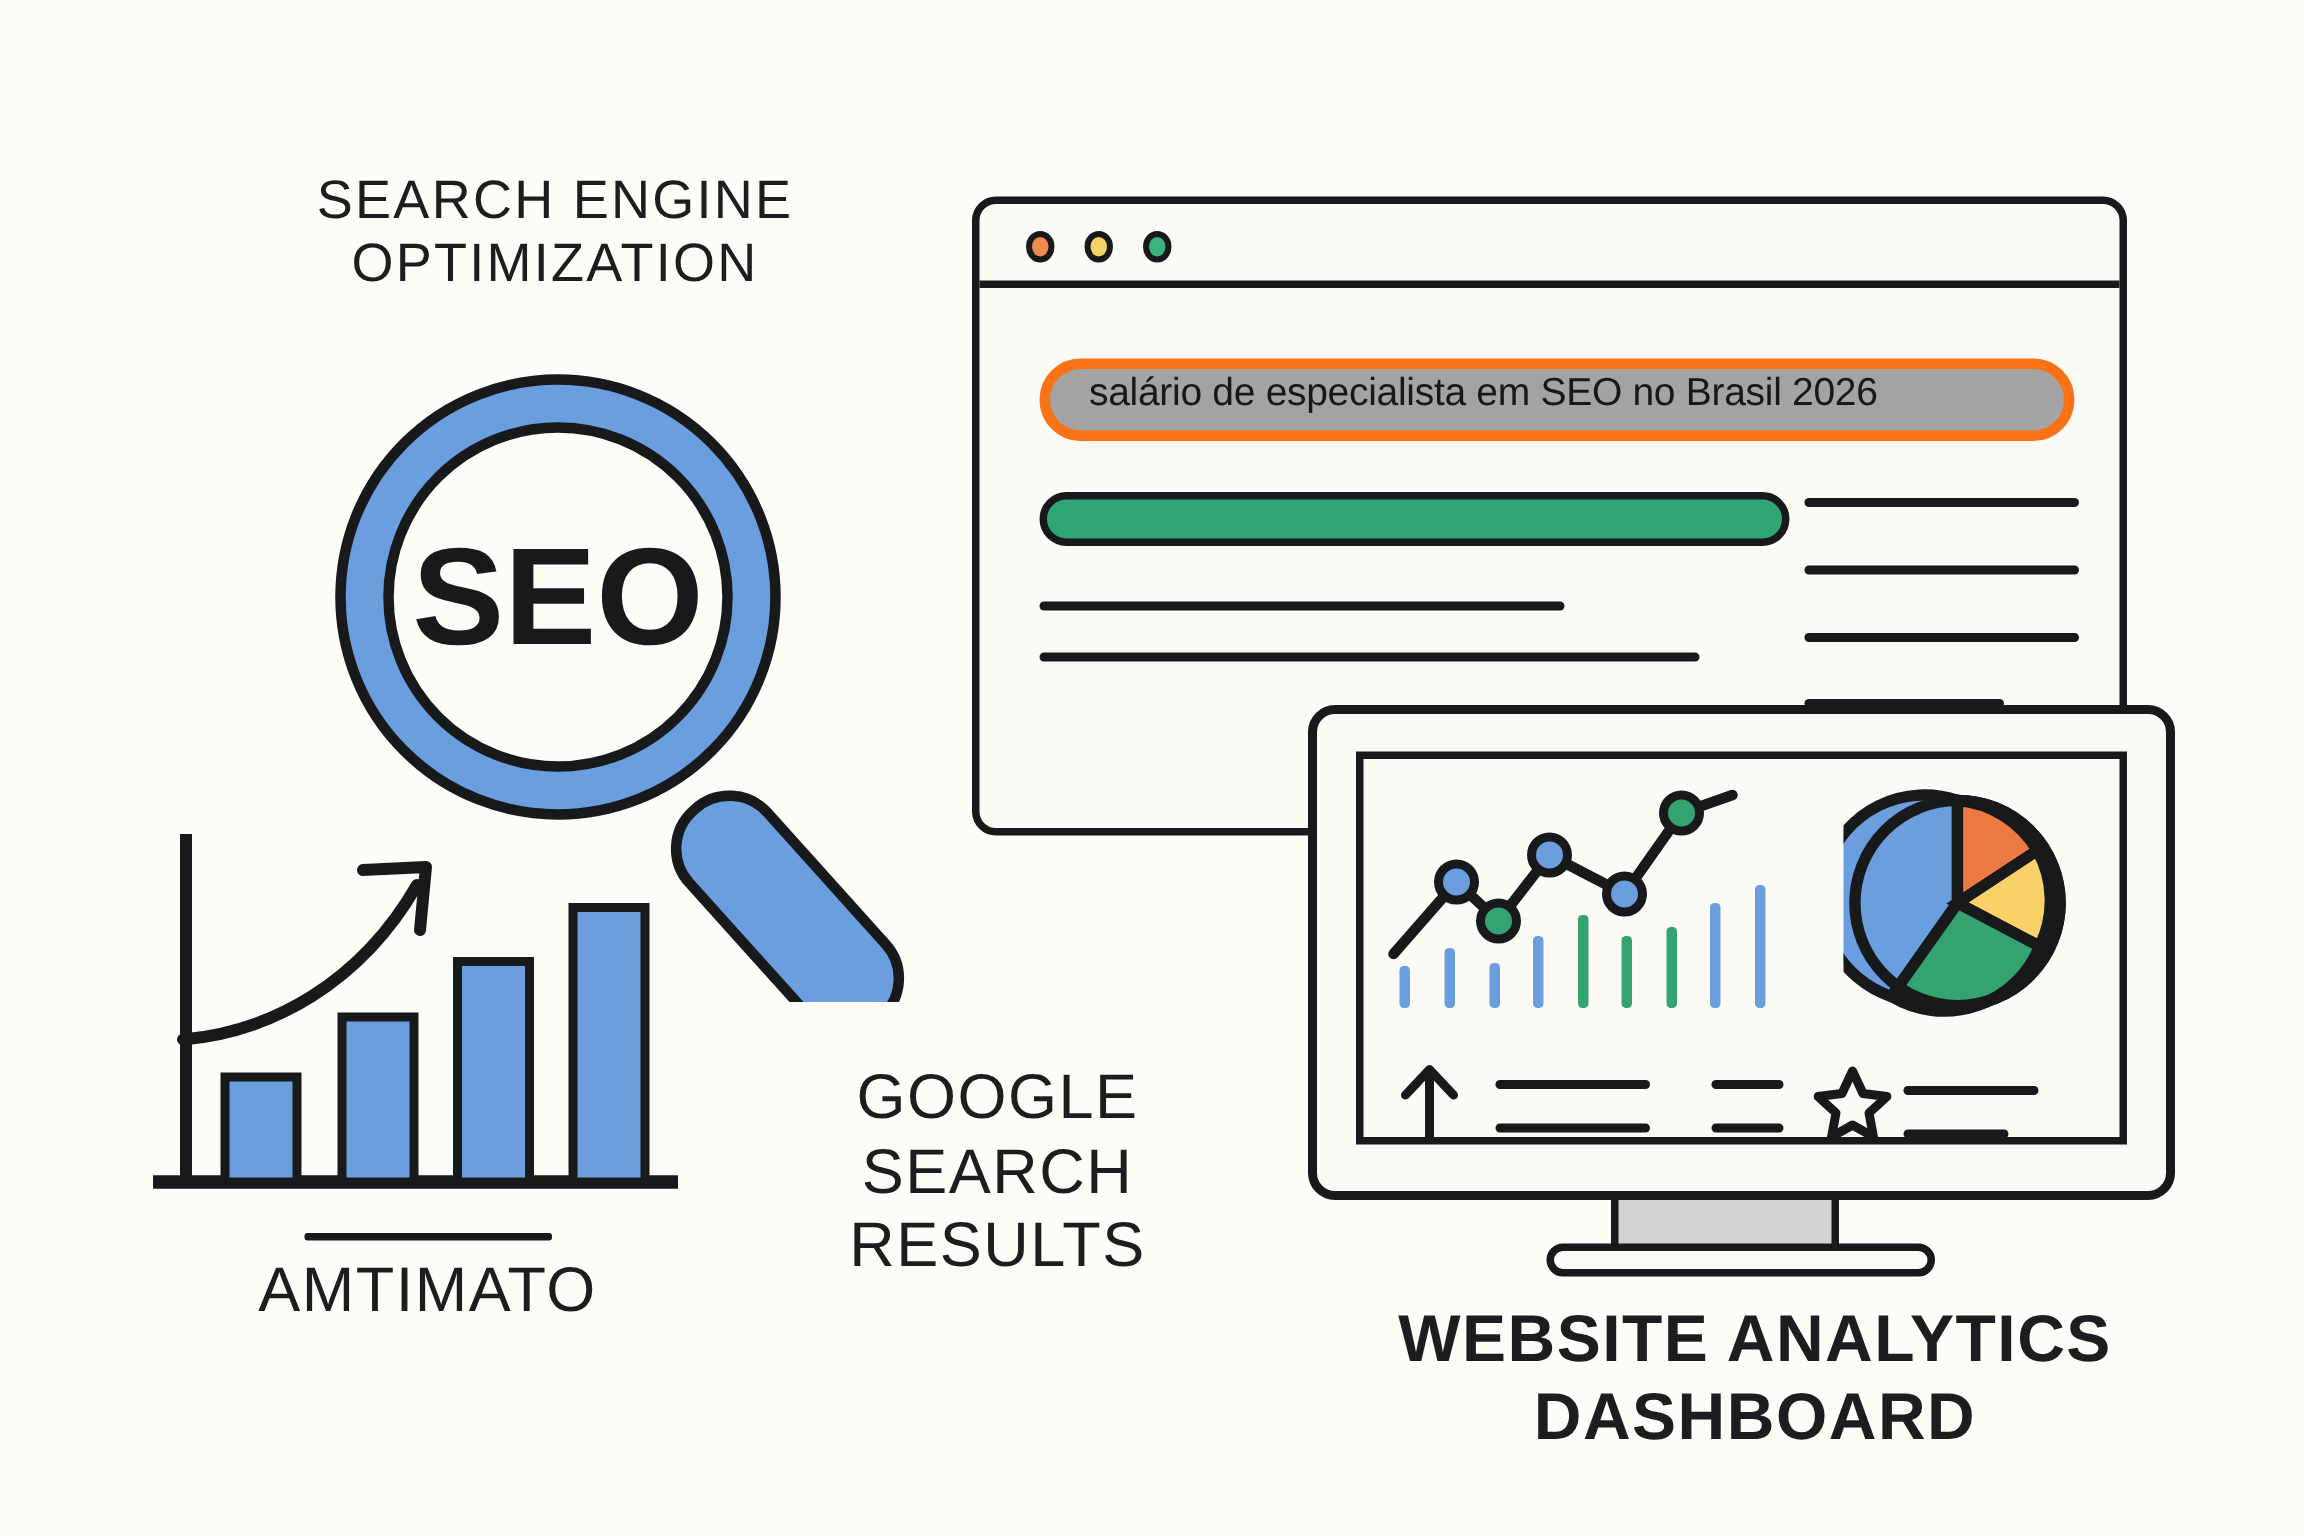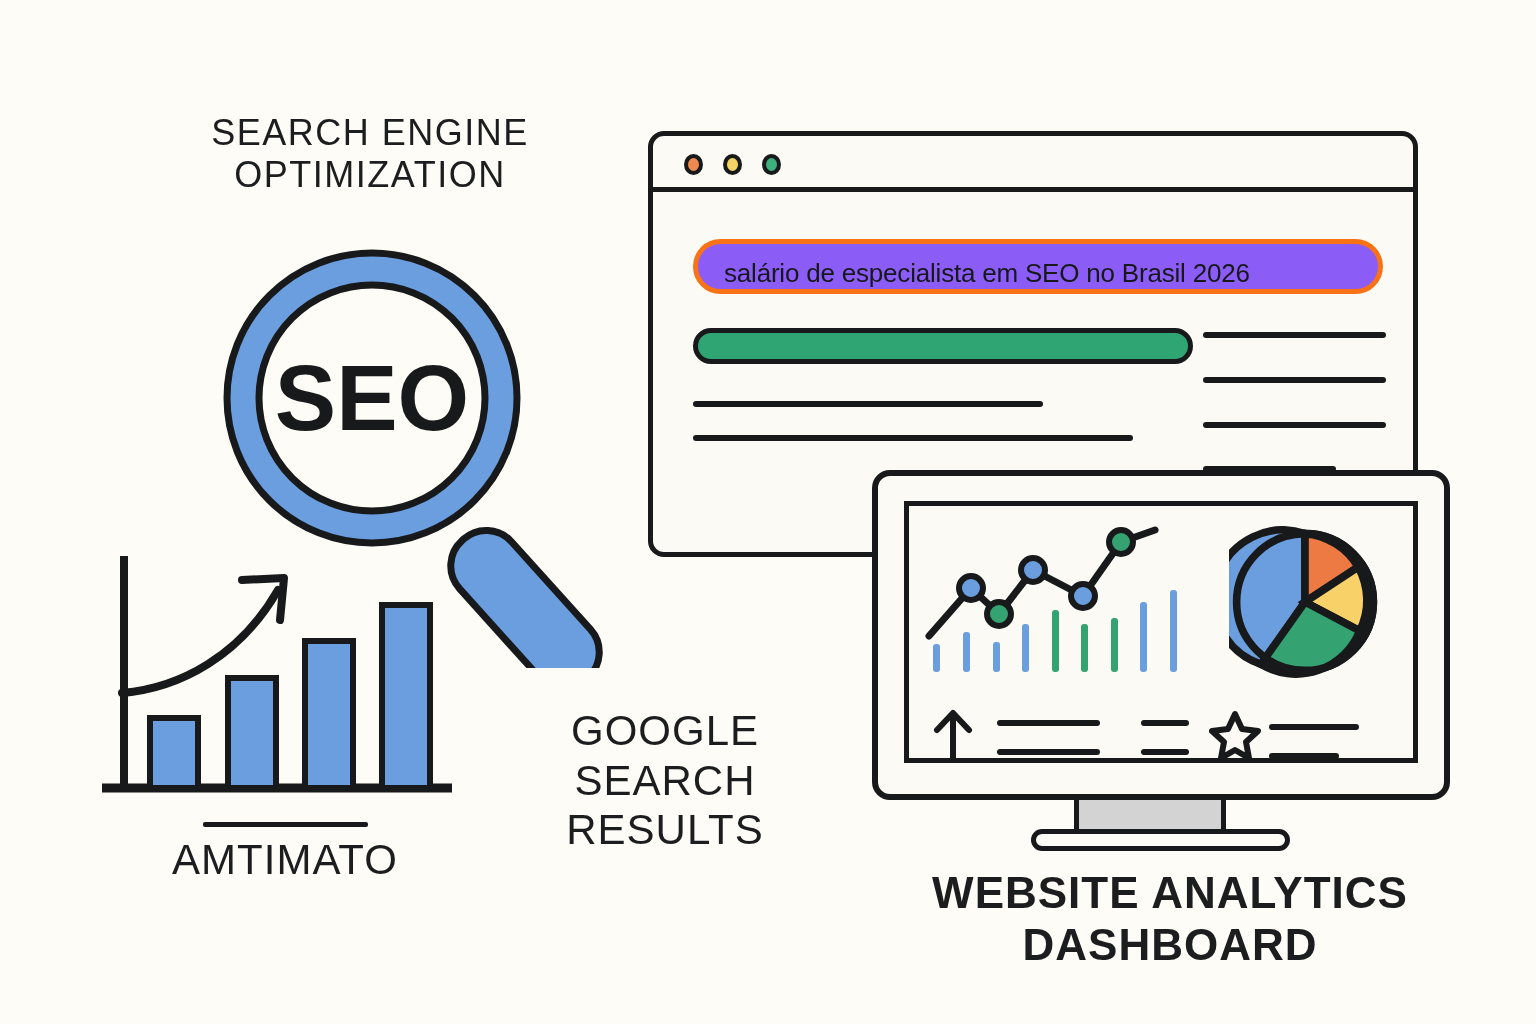--- a/index.html
+++ b/index.html
@@ -83,26 +83,26 @@
     box-sizing: border-box;
   }
   #dot-close  { left: 31px; }
   #dot-min    { left: 70px; }
   #dot-max    { left: 109px; }
 
   #search-field {
     position: absolute;
     left: 40px; top: 103px;
     width: 690px; height: 55px;
-    border: 5px solid #f97316;
+    border: 7px solid #f97316;
     border-radius: 28px;
     box-sizing: border-box;
-    background: #8b5cf6;
+    background: #a3a3a3;
     display: flex;
-    align-items: flex-end;
+    align-items: flex-start;
   }
   #search-text {
     margin-left: 26px;
     font-size: 26px;
     color: #17181a;
     font-family: "Liberation Sans", sans-serif;
     letter-spacing: -0.2px;
     white-space: nowrap;
   }
 

